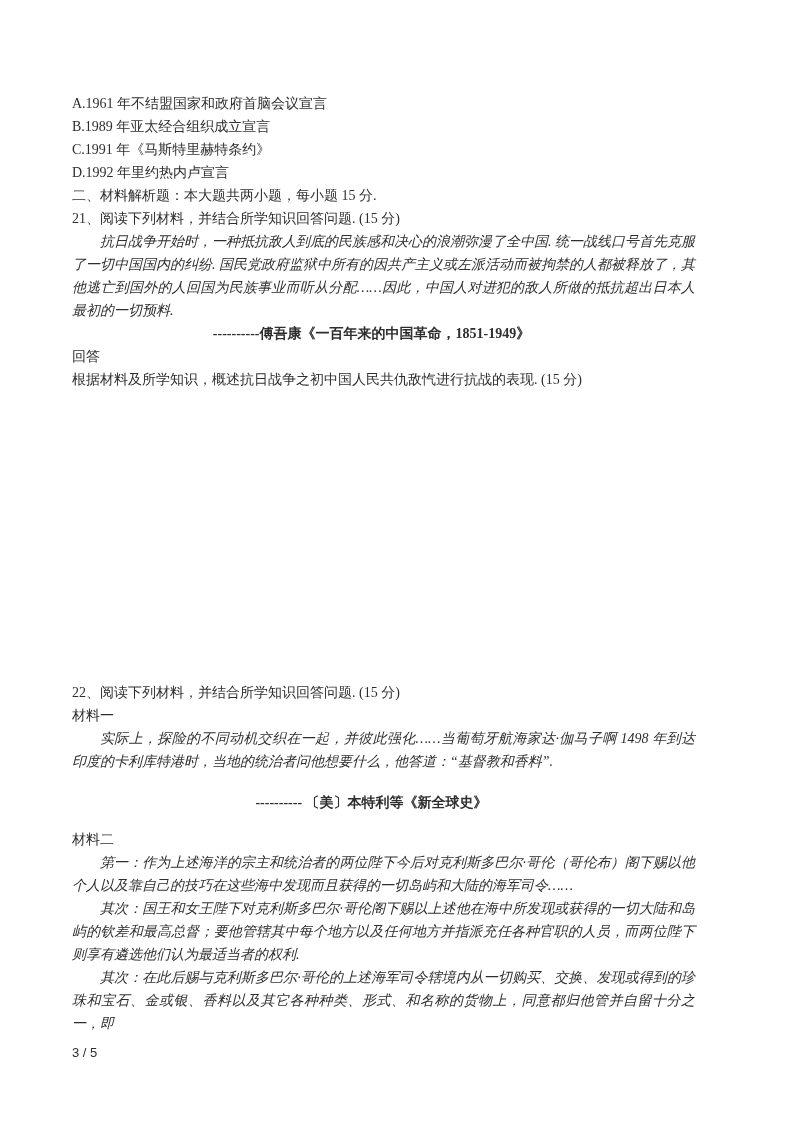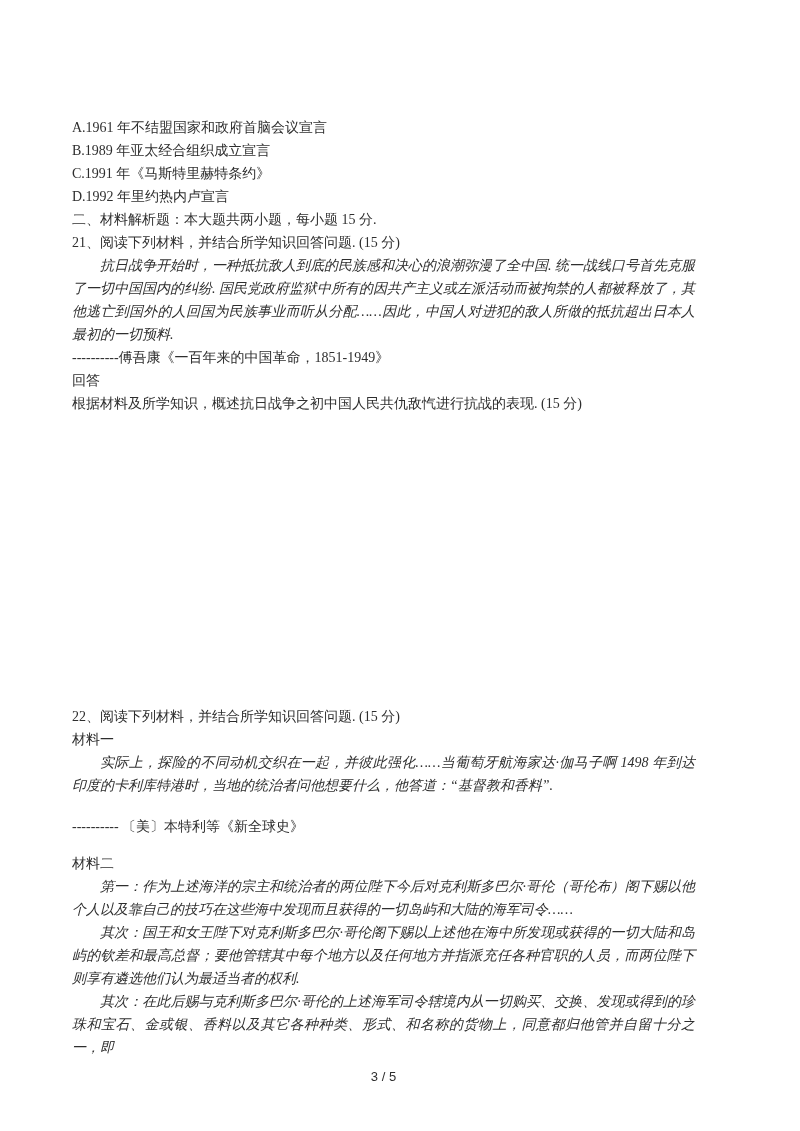--- a/index.html
+++ b/index.html
@@ -6,45 +6,46 @@
     margin: 0;
     padding: 0;
     background: #ffffff;
   }
   .page {
     position: relative;
     box-sizing: border-box;
     width: 764px;
     height: 1131px;
     background: #ffffff;
-    padding: 116px 69px 0 72px;
+    padding: 92px 69px 0 72px;
     font-family: "Liberation Serif", "DejaVu Serif", serif;
     font-size: 14px;
     line-height: 23px;
     color: #2e2e2e;
     overflow: hidden;
   }
   .line {
     white-space: nowrap;
   }
   .para {
     text-indent: 2em;
     text-align: justify;
     text-justify: inter-ideograph;
     font-style: italic;
   }
   .source-line {
-    text-align: left;
+    text-align: center;
     padding-right: 24px;
+    font-weight: bold;
   }
   .spacer-large { height: 290px; }
   .gap-before-source { height: 18px; }
   .gap-after-source { height: 14px; }
   .page-number {
-    text-align: center;
+    text-align: left;
     margin-top: 6px;
     font-family: "Liberation Sans", "DejaVu Sans", sans-serif;
     font-size: 13px;
     color: #2e2e2e;
   }
 </style>
 </head>
 <body>
 
 <div class="page">

